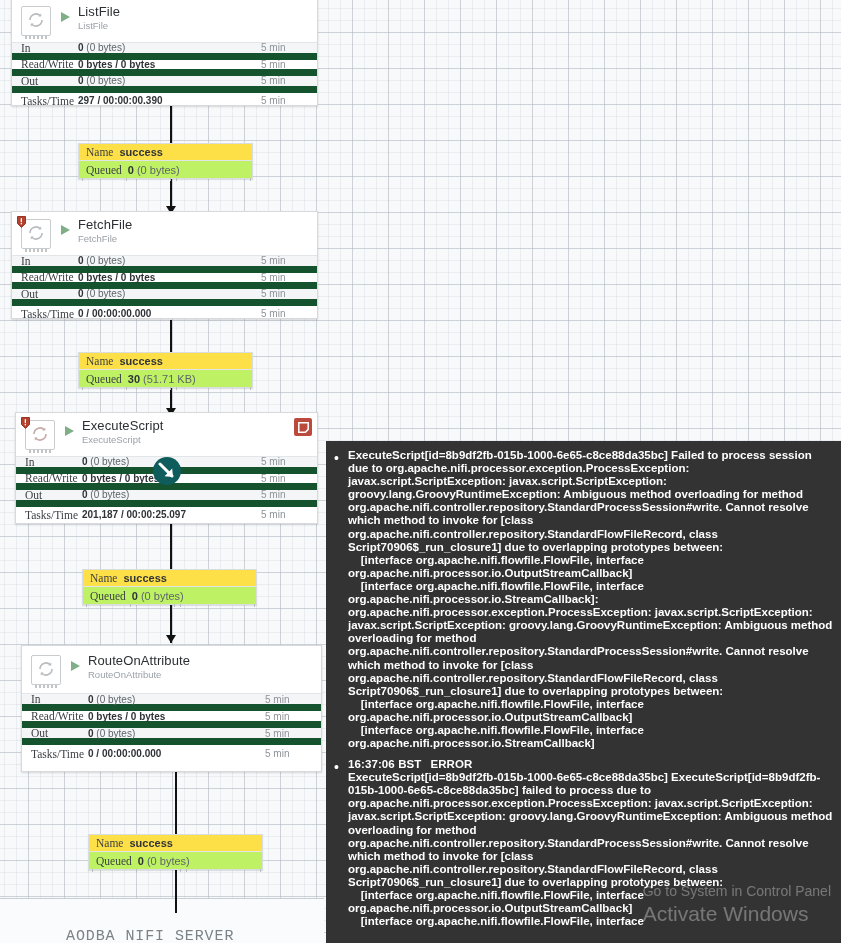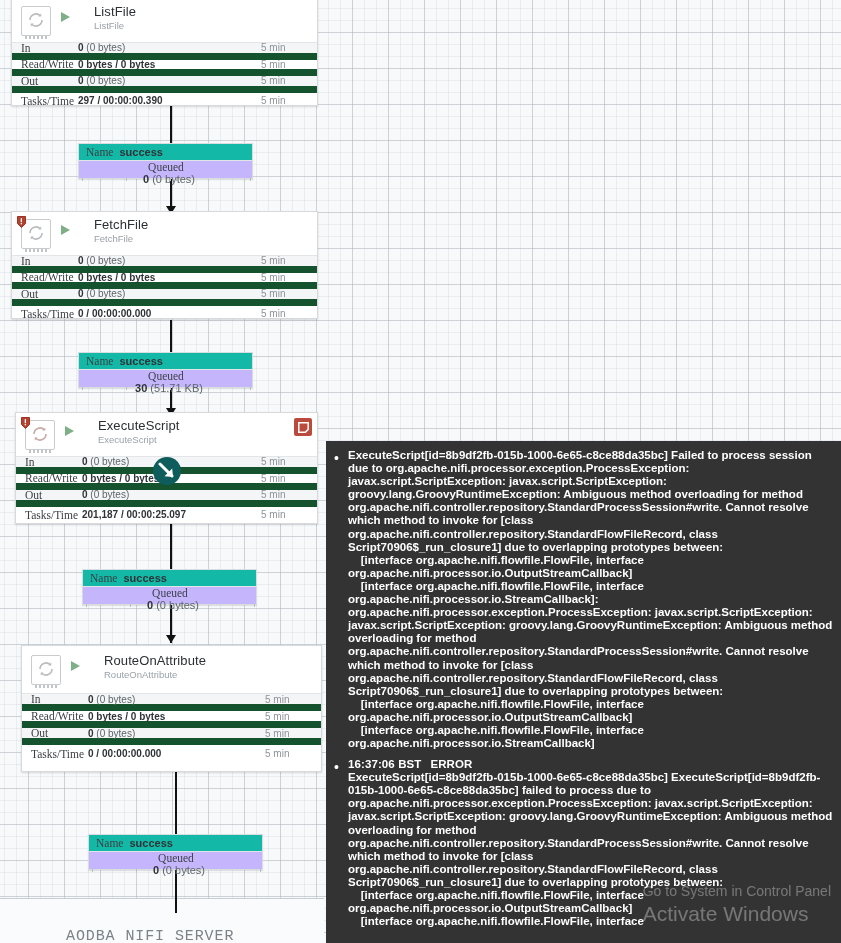--- a/index.html
+++ b/index.html
@@ -66,21 +66,21 @@
   .warn-badge{
     position:absolute;left:-5px;top:-4px;width:9px;height:12px;
   }
   .run-tri{
     width:0;height:0;flex:0 0 auto;
     border-left:9px solid #7faf87;
     border-top:5.5px solid transparent;
     border-bottom:5.5px solid transparent;
     margin:7px 0 0 10px;
   }
-  .proc-names{margin-left:24px;line-height:1;}
+  .proc-names{margin-left:8px;line-height:1;}
   .proc-name{
     font-size:13px;color:#2c2f33;
     font-family:"Liberation Sans", sans-serif;
     letter-spacing:.1px;
   }
   .proc-type{
     font-size:9.5px;color:#9aa1a8;margin-top:3px;
     font-family:"Liberation Sans", sans-serif;
   }
   .bulletin{
@@ -120,22 +120,22 @@
     position:absolute;
     background:#fafbfc;
     border:1px solid #d9dde0;
     box-shadow:0 1px 1px rgba(0,0,0,.10);
     box-sizing:border-box;
   }
   .conn-row{
     height:17px;display:flex;align-items:center;
     padding-left:7px;font-size:10px;box-sizing:border-box;
   }
-  .conn-row.top{border-bottom:1px solid #e2e5e8;background:#14b8a6;}
-  .conn-row.bot{background:#c4b5fd;flex-direction:column;}
+  .conn-row.top{border-bottom:1px solid #e2e5e8;background:#fde047;}
+  .conn-row.bot{background:#bef264;}
   .conn-k{
     font-family:"Liberation Serif", serif;font-size:11.5px;color:#3b3f43;
     margin-right:6px;
   }
   .conn-v{font-weight:bold;color:#2f3337;font-size:11px;}
   .conn-v .dim{font-weight:normal;color:#5d646a;}
   .conn-foot{
     position:absolute;left:1px;right:1px;bottom:-3px;height:3px;
   }
   .conn-foot i{position:absolute;bottom:0;width:1px;height:3px;background:#b9bec3;}

